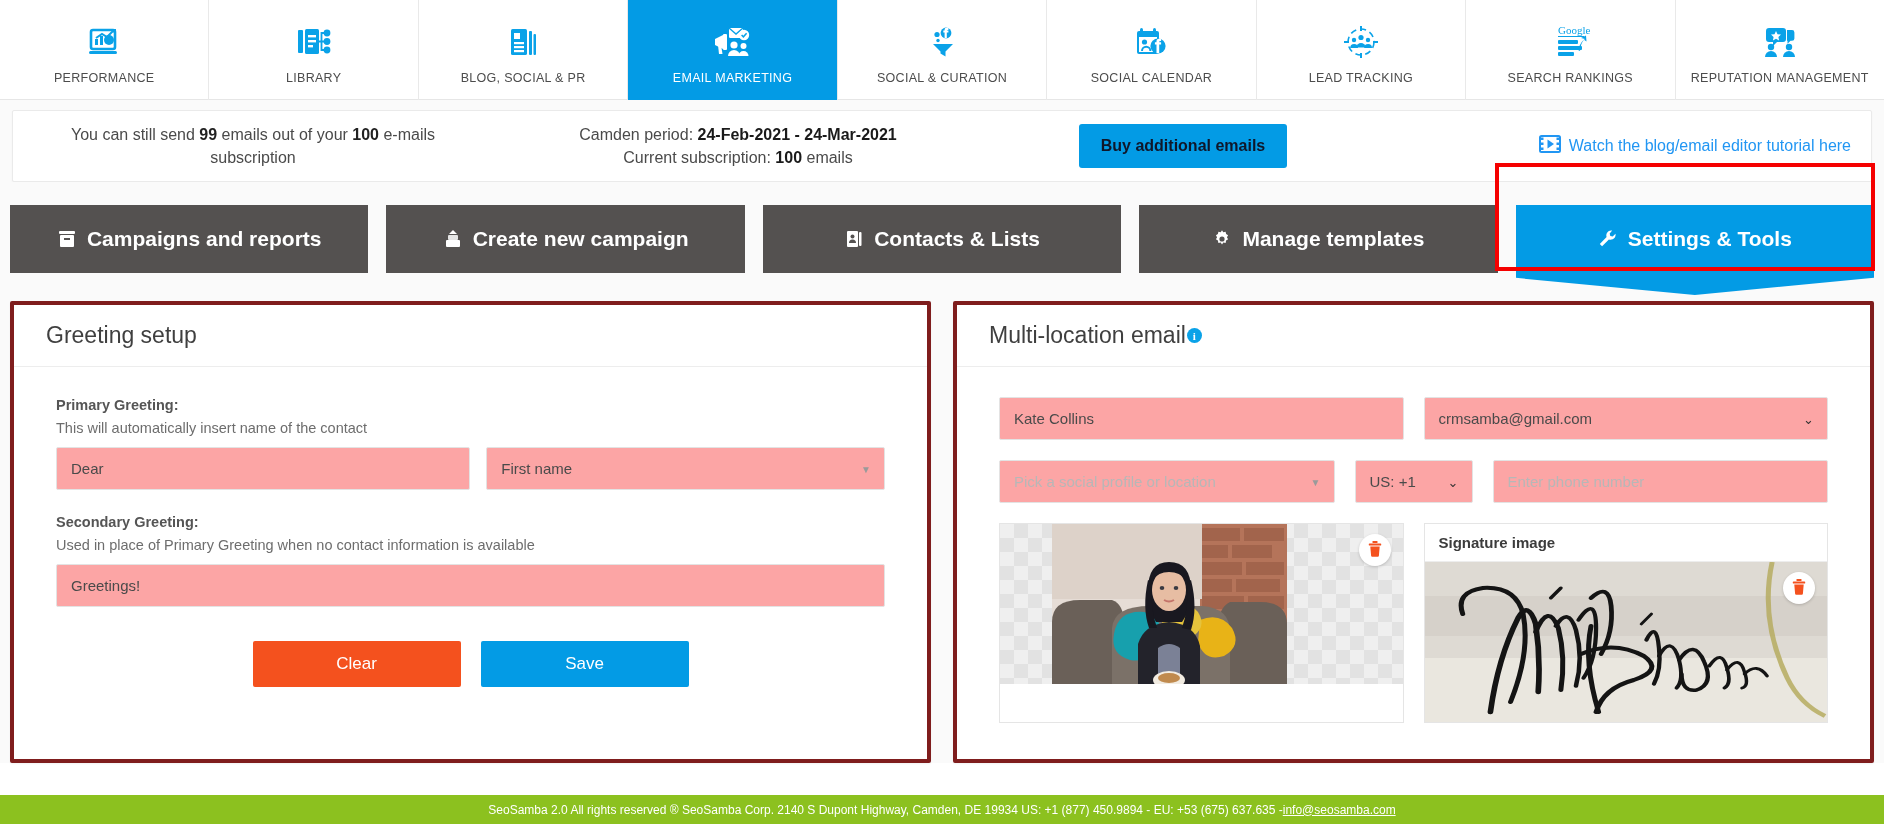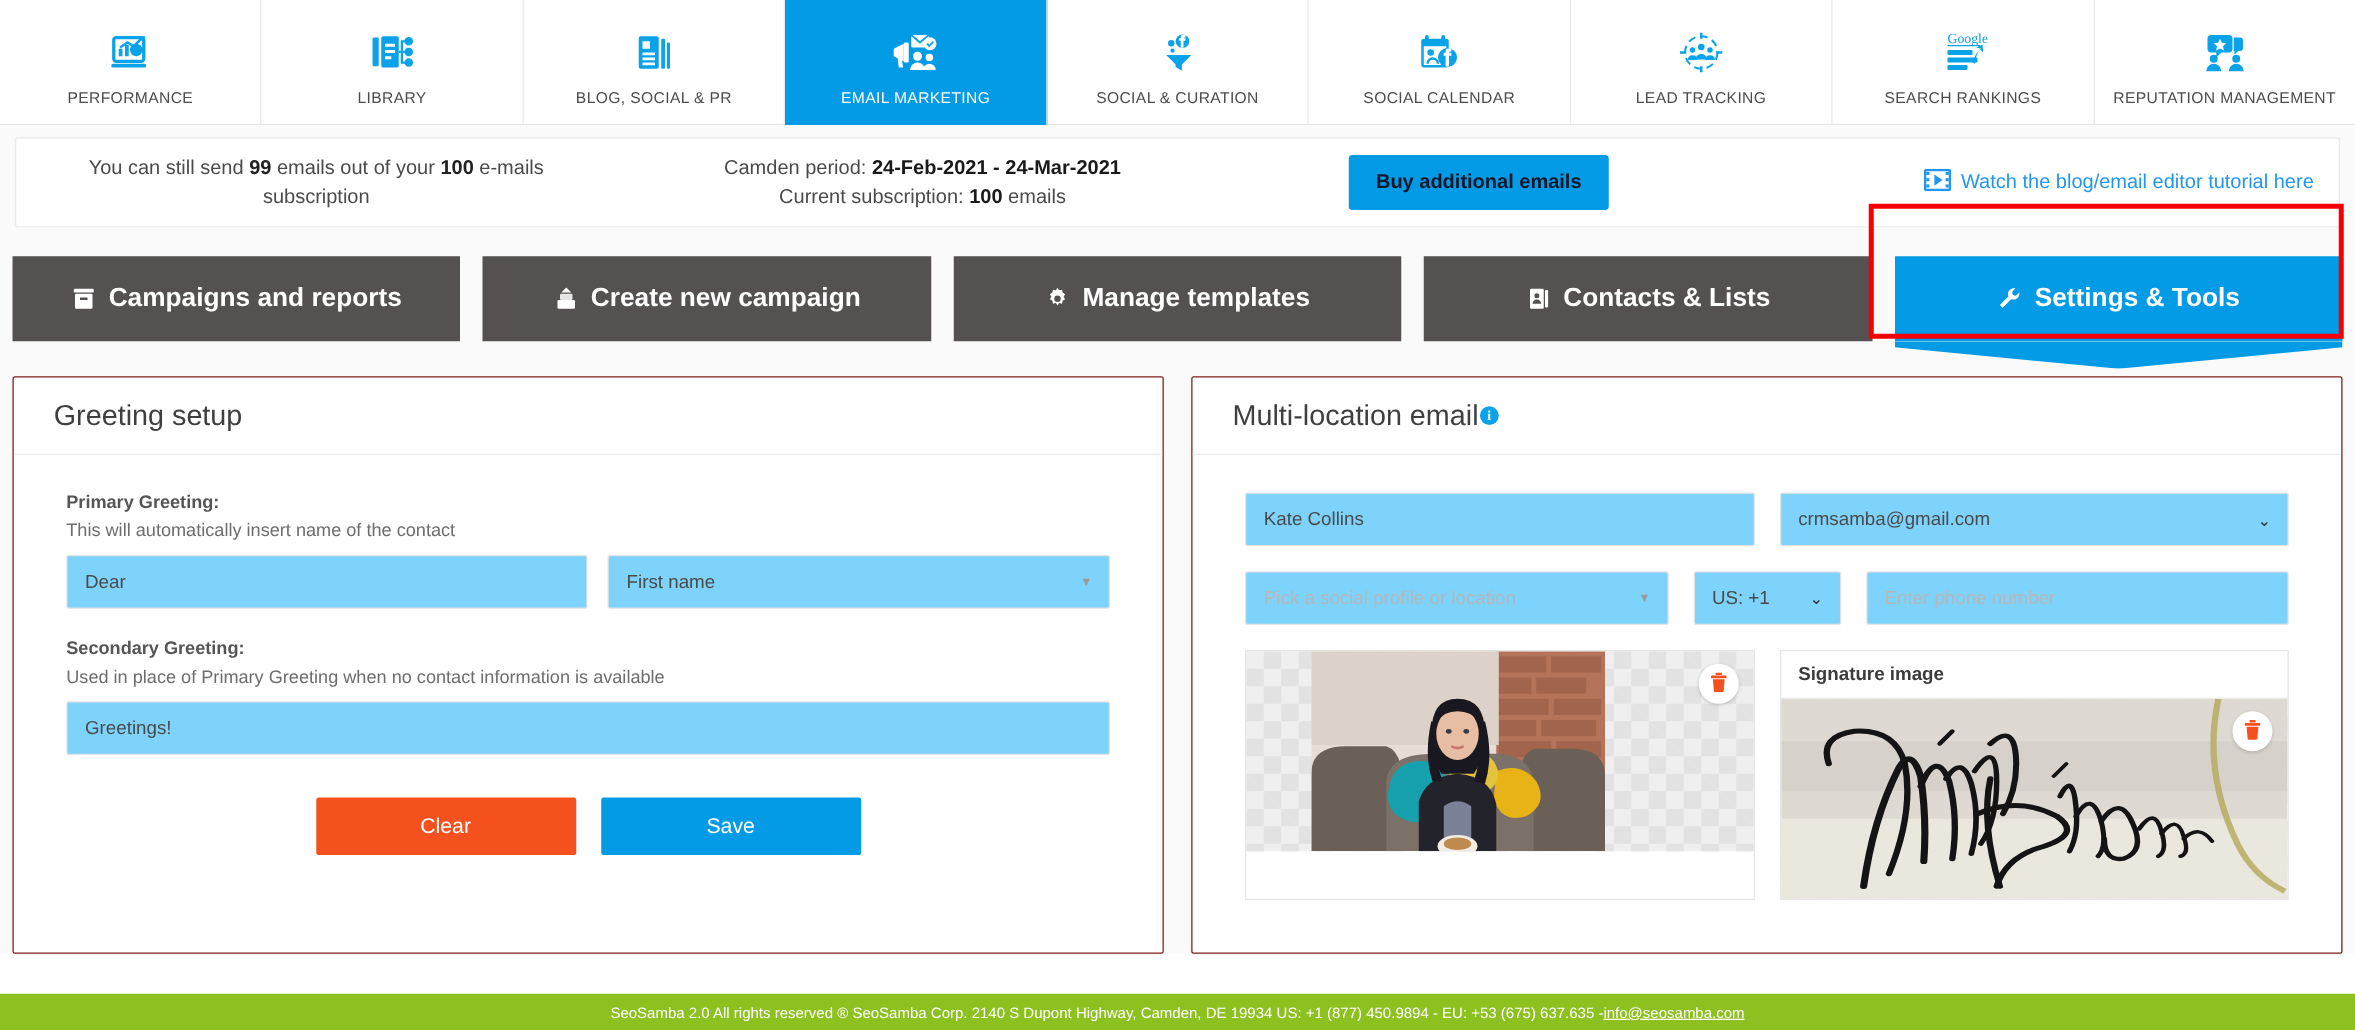--- a/index.html
+++ b/index.html
@@ -136,21 +136,21 @@
   .main {
     display: flex;
     gap: 22px;
     padding: 28px 10px 0 10px;
     background: #fafafa;
     height: 490px;
   }
   .panel {
     flex: 1 1 0;
     background: #fff;
-    border: 1px solid #7f1d1d;
+    border: 4px solid #7f1d1d;
     border-radius: 2px;
     box-shadow: 0 1px 2px rgba(0,0,0,.05);
     overflow: hidden;
   }
   .panel-head {
     height: 62px;
     display: flex;
     align-items: center;
     padding: 0 32px;
     border-bottom: 1px solid #ededed;
@@ -159,21 +159,21 @@
     font-weight: normal;
   }
   .panel-body { padding: 30px 42px 0 42px; }
 
   .field-label { font-size: 14.5px; font-weight: bold; color: #555; margin-bottom: 7px; }
   .field-hint { font-size: 14.5px; color: #6d6d6d; margin-bottom: 11px; }
 
   .row2 { display: flex; gap: 16px; }
   .inp {
     border: 1px solid #e3e3e3;
-    background: #7dd3fc;
+    background: #fca5a5;
     height: 43px;
     font-size: 15px;
     font-family: inherit;
     color: #4a4a4a;
     padding: 0 14px;
     width: 100%;
     border-radius: 2px;
     outline: none;
   }
   .inp::placeholder { color: #b7b7b7; }
@@ -468,37 +468,37 @@
           <rect x="5" y="6" width="10" height="5" rx="1" opacity=".85"></rect>
           <path d="M10 1 L14 5 H6 Z"></path>
         </svg>
       </span>
       <span>Create new campaign</span>
     </div>
 
     <div class="tab">
       <span class="tab-ico">
         <svg width="20" height="20" viewBox="0 0 20 20" fill="#fff">
-          <path d="M10 1.2l1.3 2 2.3-.5.5 2.3 2 1.3-1.2 2 1.2 2-2 1.3-.5 2.3-2.3-.5-1.3 2-1.3-2-2.3.5-.5-2.3-2-1.3 1.2-2-1.2-2 2-1.3.5-2.3 2.3.5z"></path>
-          <circle cx="10" cy="10" r="2.6" fill="#545150"></circle>
-        </svg>
-      </span>
-      <span>Manage templates</span>
-    </div>
-
-    <div class="tab">
-      <span class="tab-ico">
-        <svg width="20" height="20" viewBox="0 0 20 20" fill="#fff">
           <rect x="3" y="2" width="11" height="16" rx="1"></rect>
           <rect x="15" y="3" width="2.5" height="14" rx="1"></rect>
           <circle cx="8.5" cy="7.5" r="2" fill="#545150"></circle>
           <path d="M5 14 a3.5 3.5 0 0 1 7 0 Z" fill="#545150"></path>
         </svg>
       </span>
       <span>Contacts &amp; Lists</span>
+    </div>
+
+    <div class="tab">
+      <span class="tab-ico">
+        <svg width="20" height="20" viewBox="0 0 20 20" fill="#fff">
+          <path d="M10 1.2l1.3 2 2.3-.5.5 2.3 2 1.3-1.2 2 1.2 2-2 1.3-.5 2.3-2.3-.5-1.3 2-1.3-2-2.3.5-.5-2.3-2-1.3 1.2-2-1.2-2 2-1.3.5-2.3 2.3.5z"></path>
+          <circle cx="10" cy="10" r="2.6" fill="#545150"></circle>
+        </svg>
+      </span>
+      <span>Manage templates</span>
     </div>
 
     <div class="tab sel">
       <span class="tab-ico">
         <svg width="20" height="20" viewBox="0 0 20 20" fill="#fff">
           <path d="M14.2 1.5a5 5 0 0 0-5.6 6.6L1.8 14.9l2.3 2.3 6.8-6.8a5 5 0 0 0 6.6-5.6l-2.8 2.8-2.4-.6-.6-2.4z"></path>
         </svg>
       </span>
       <span>Settings &amp; Tools</span>
     </div>

